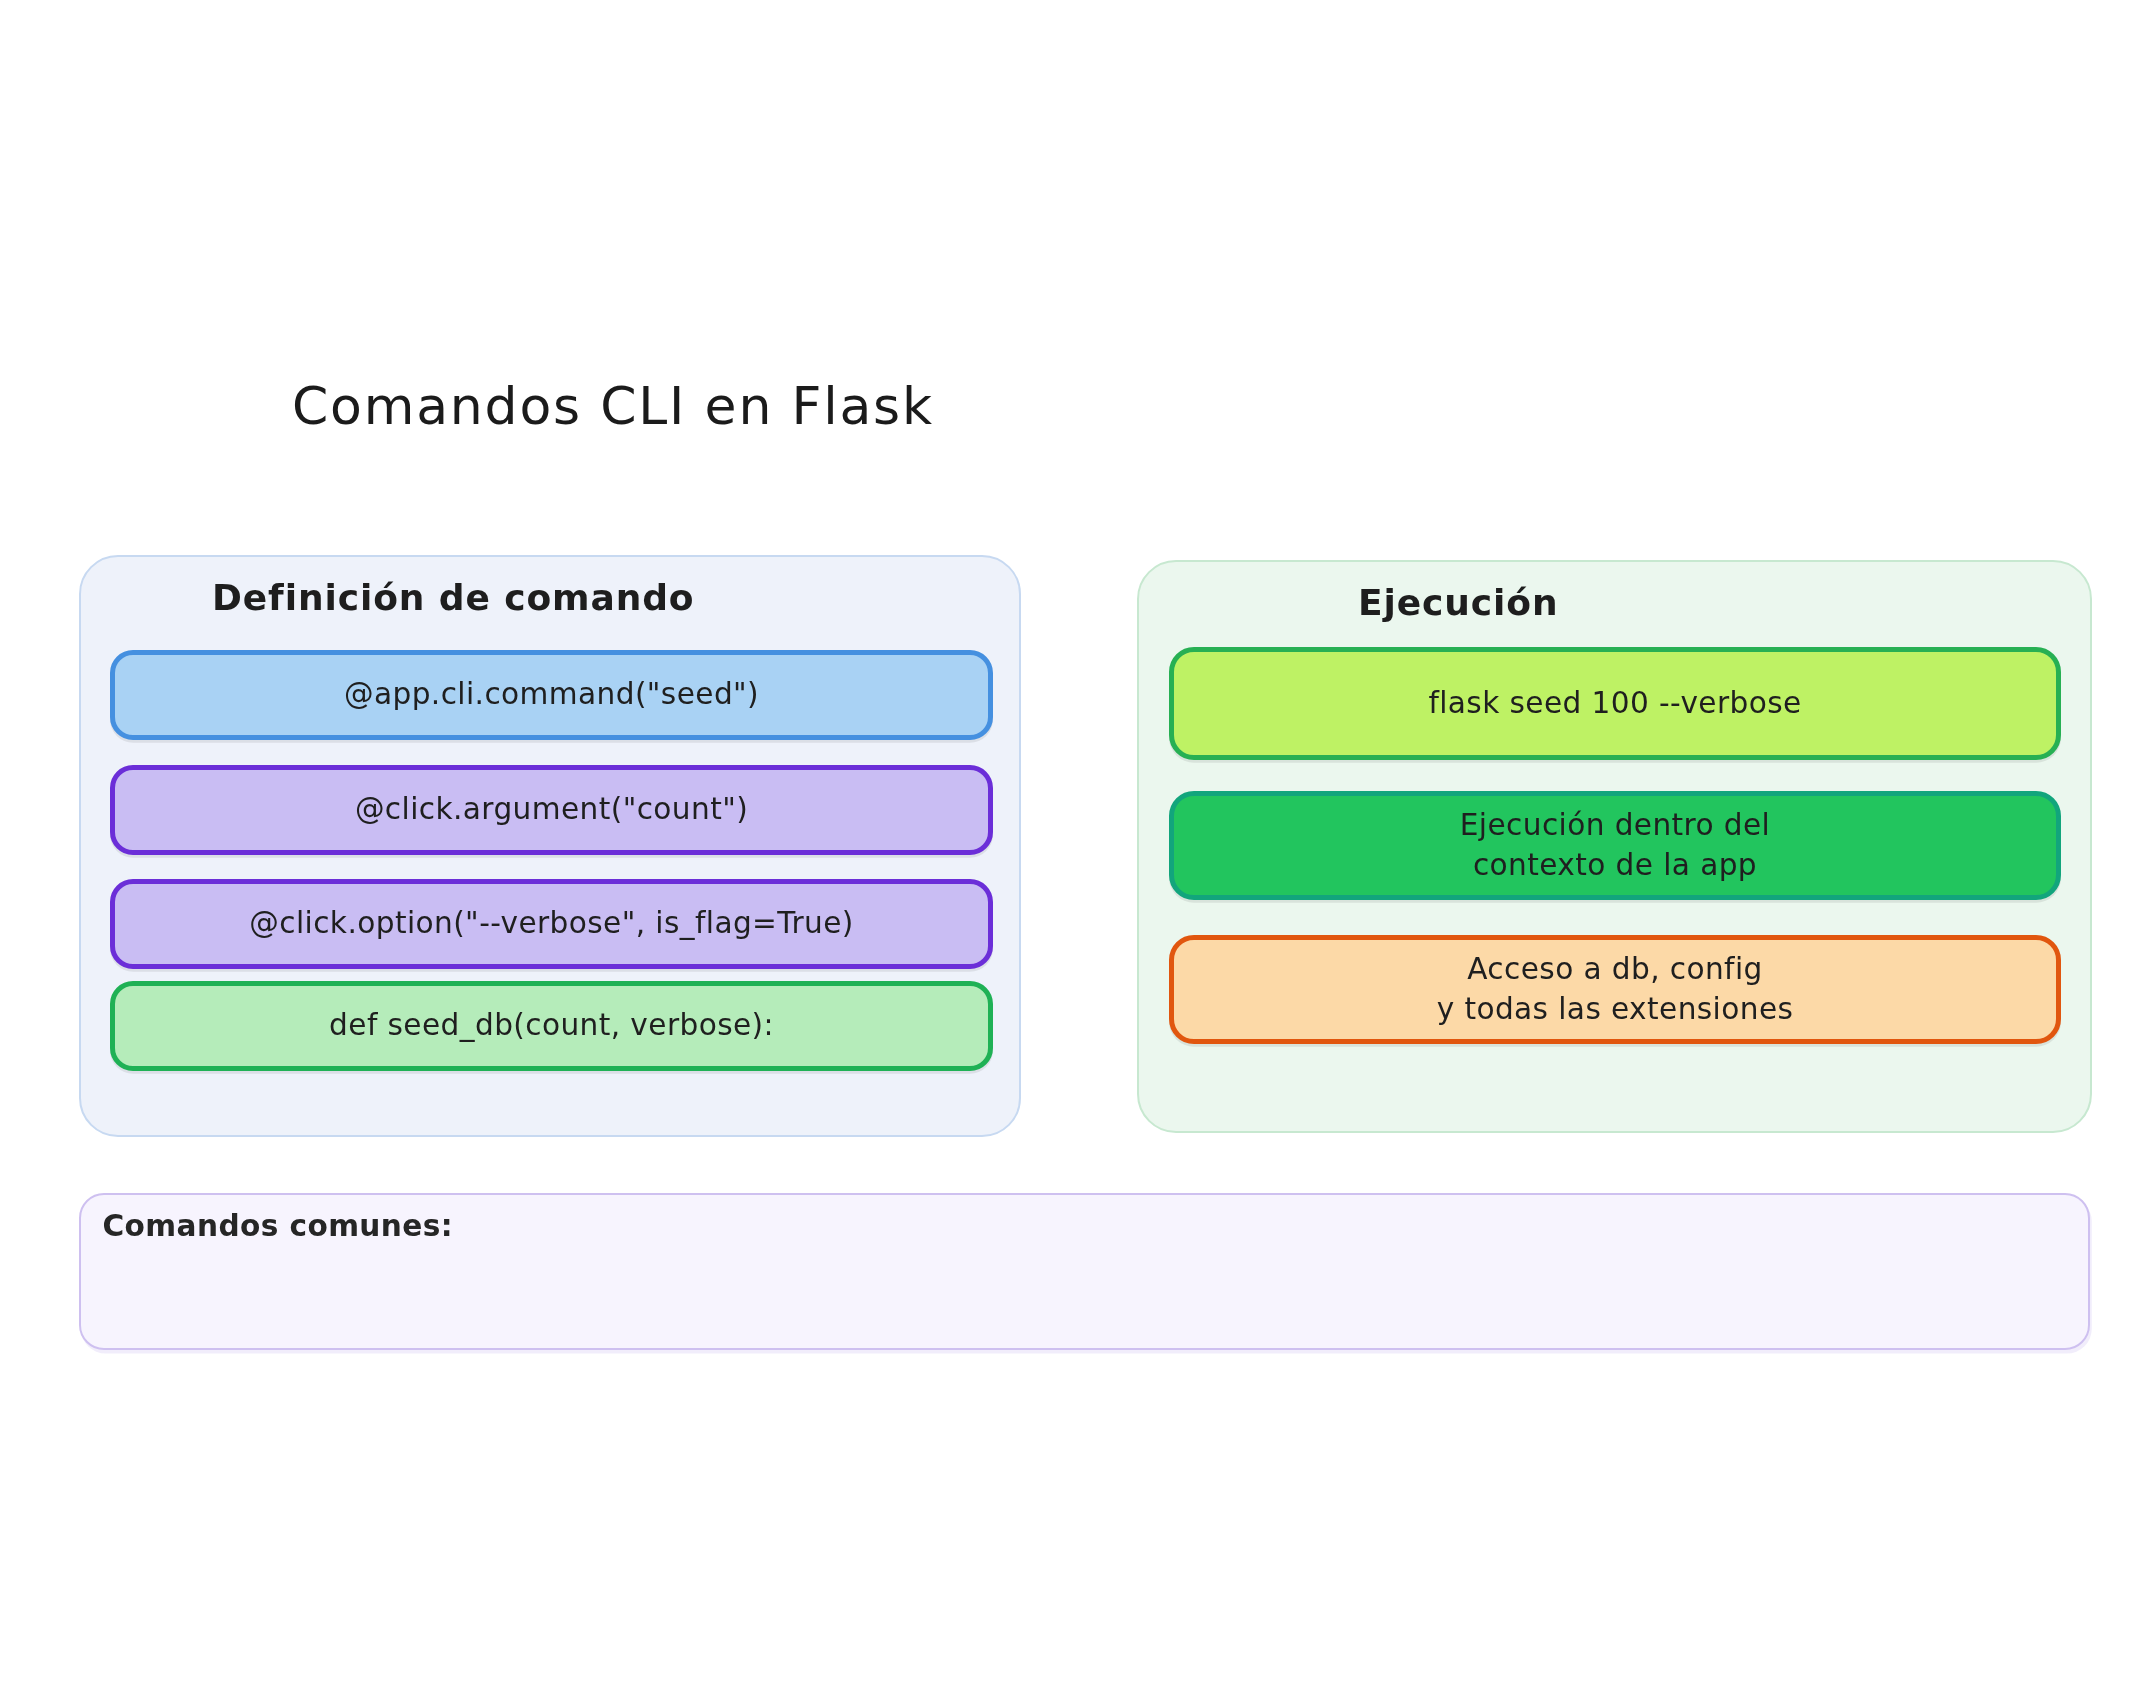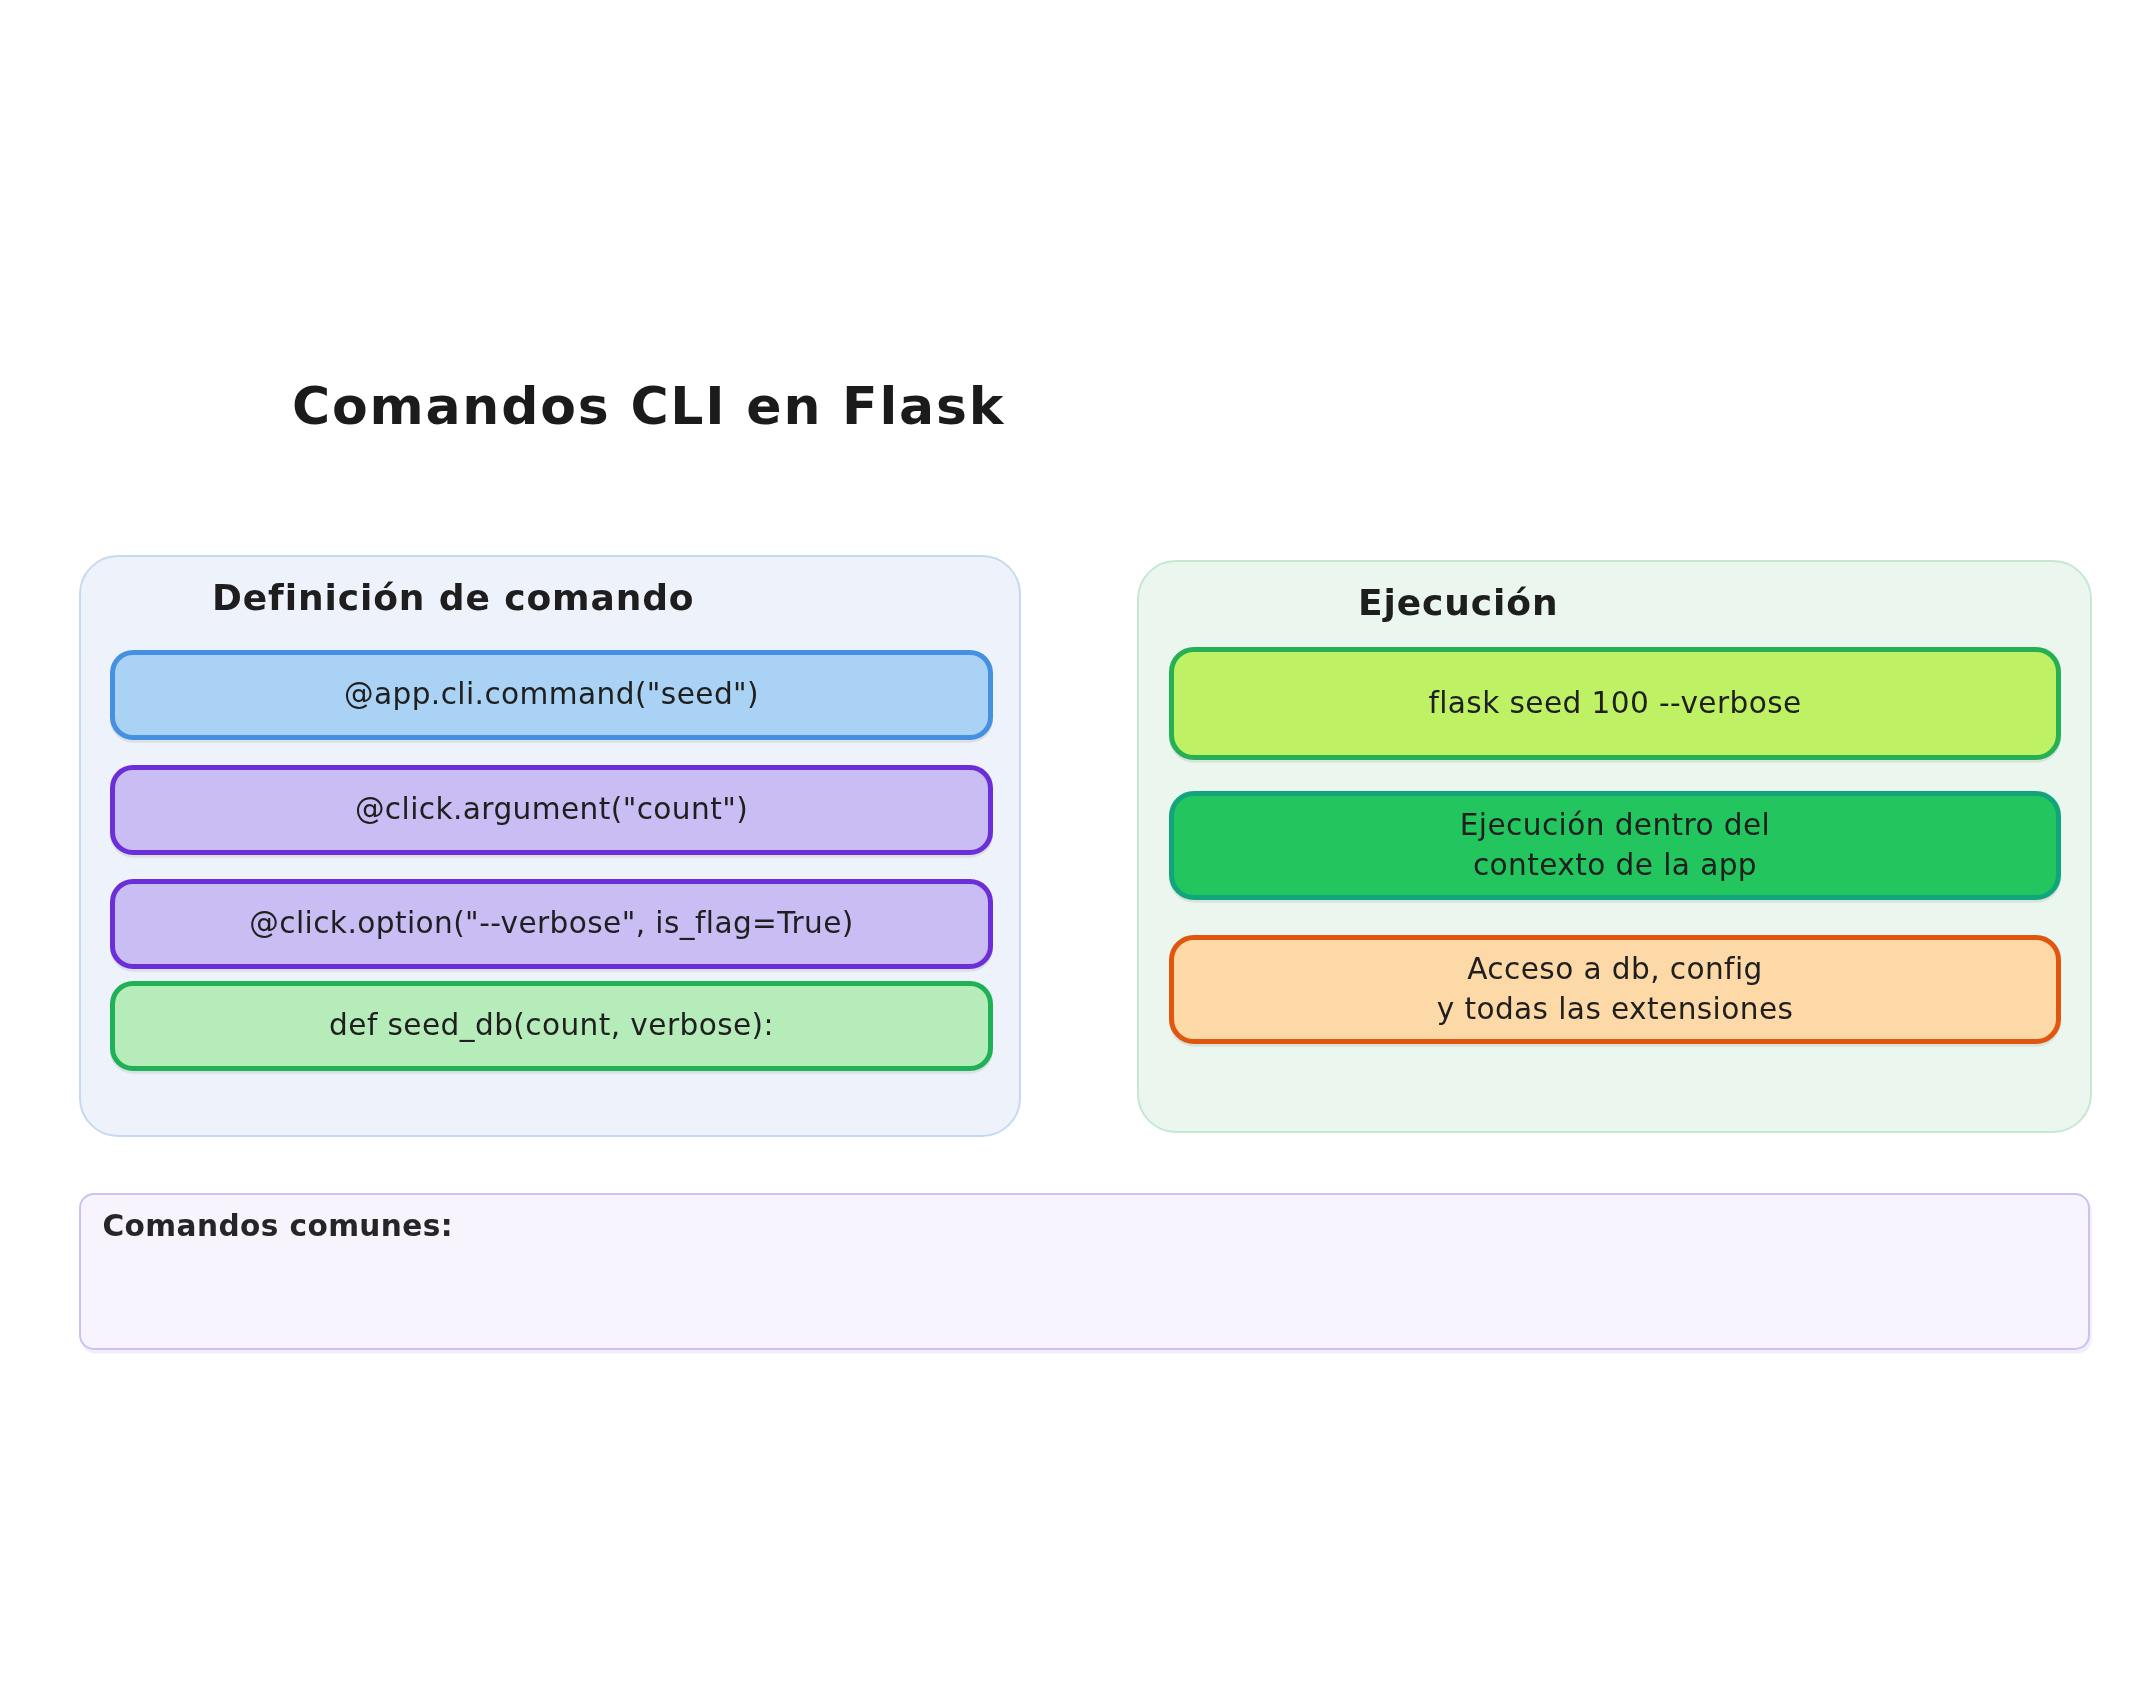--- a/index.html
+++ b/index.html
@@ -13,21 +13,21 @@
     width: 2149px;
     height: 1702px;
     background: #ffffff;
     overflow: hidden;
   }
   .title {
     position: absolute;
     left: 292px;
     top: 376px;
     font-size: 52px;
-    font-weight: 700;
+    font-weight: 400;
     color: #1b1b1b;
     letter-spacing: 1.8px;
     white-space: nowrap;
   }
   .subtitle {
     position: absolute;
     left: 253px;
     top: 467px;
     font-size: 33px;
     font-weight: 400;
@@ -93,21 +93,21 @@
   .node-r1 { top: 229px; height: 109px; }
   .node-r2 { top: 373px; height: 109px; }
   .footer-bar {
     position: absolute;
     left: 79px;
     top: 1193px;
     width: 2011px;
     height: 157px;
     background: #f7f4fe;
     border: 2.7px solid #cec0f0;
-    border-radius: 15px;
+    border-radius: 25px;
     box-sizing: border-box;
     box-shadow: 1.8px 3.6px 0 rgba(140,110,220,0.12);
   }
   .footer-label {
     position: absolute;
     left: 21.5px;
     top: 14.3px;
     font-size: 29.6px;
     font-weight: 600;
     color: #262626;

